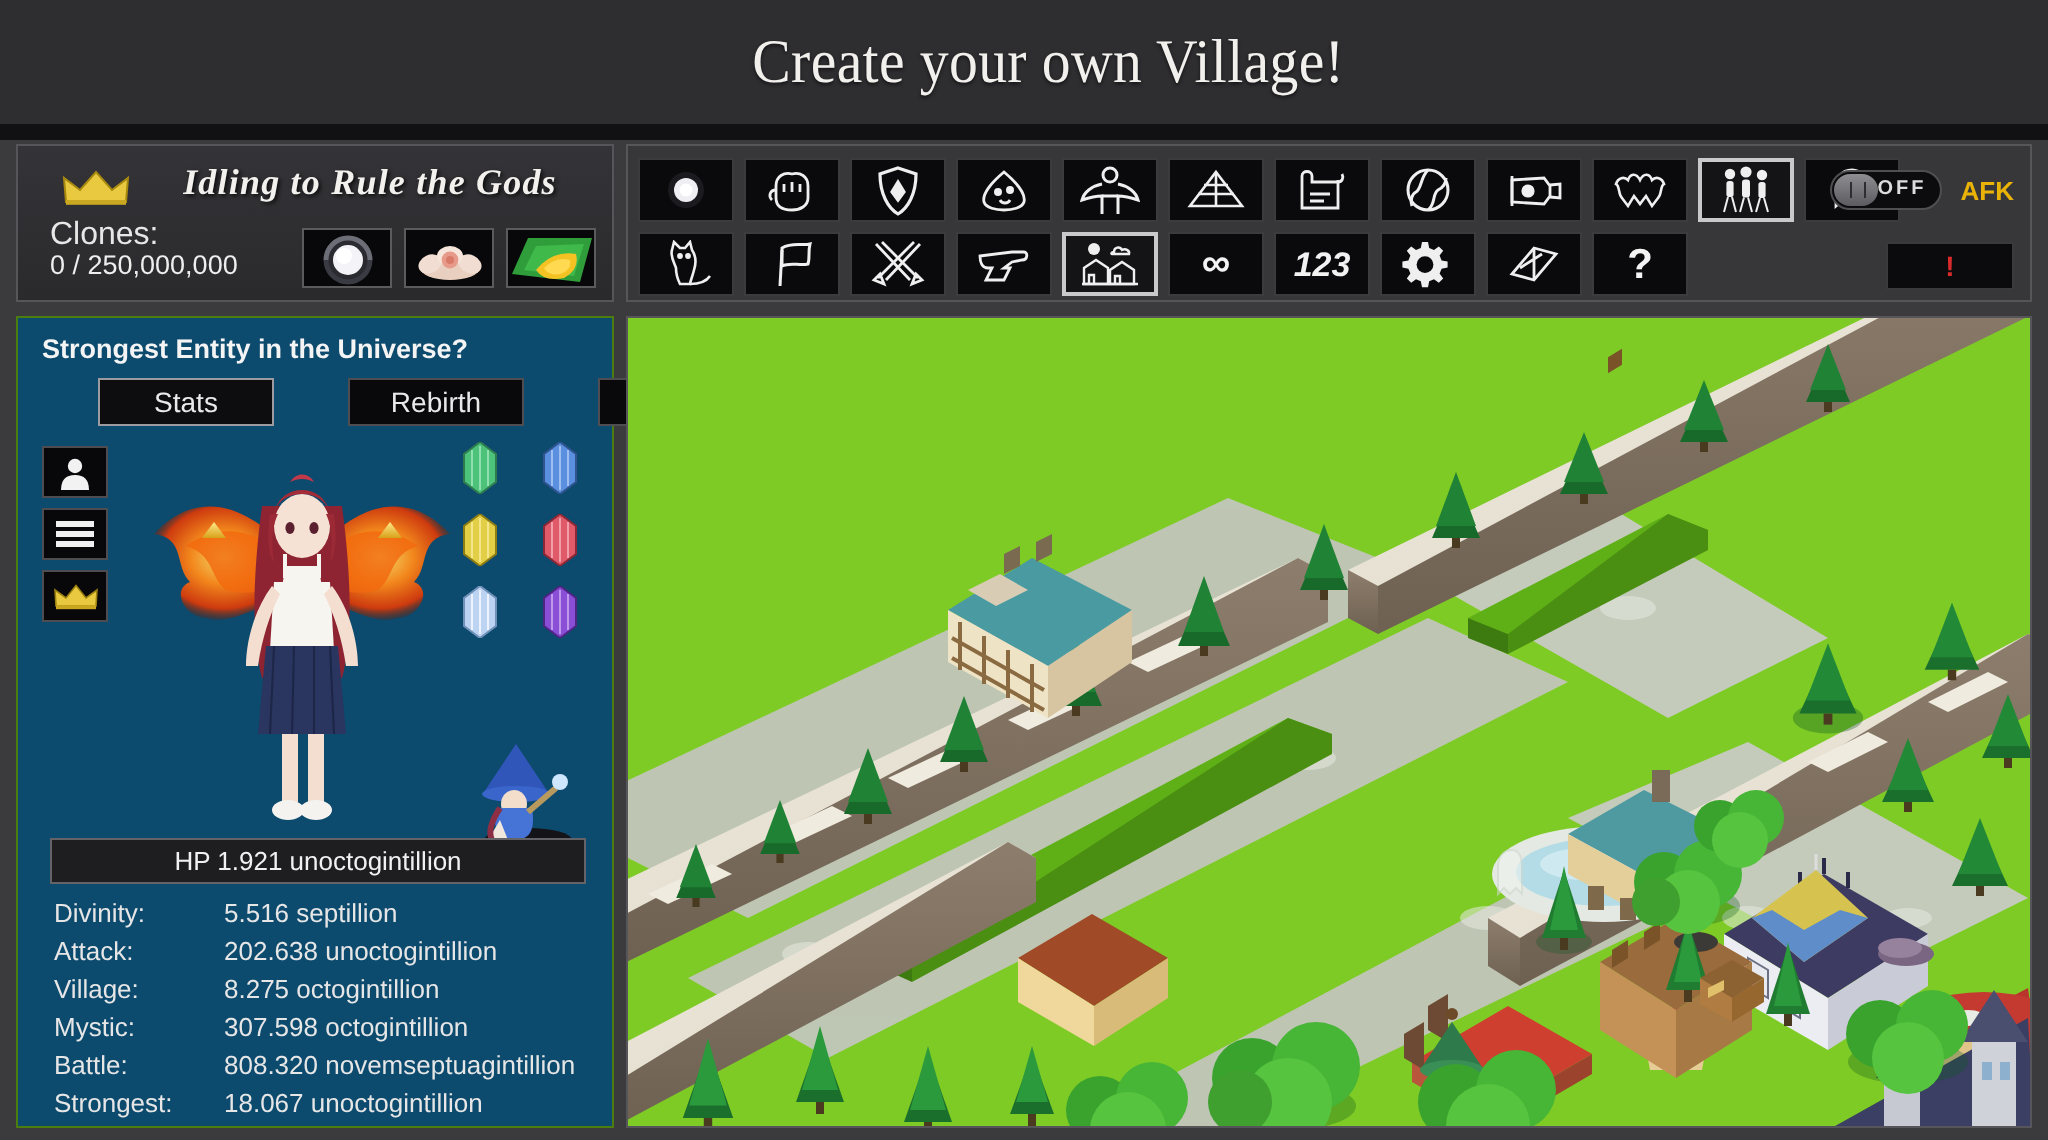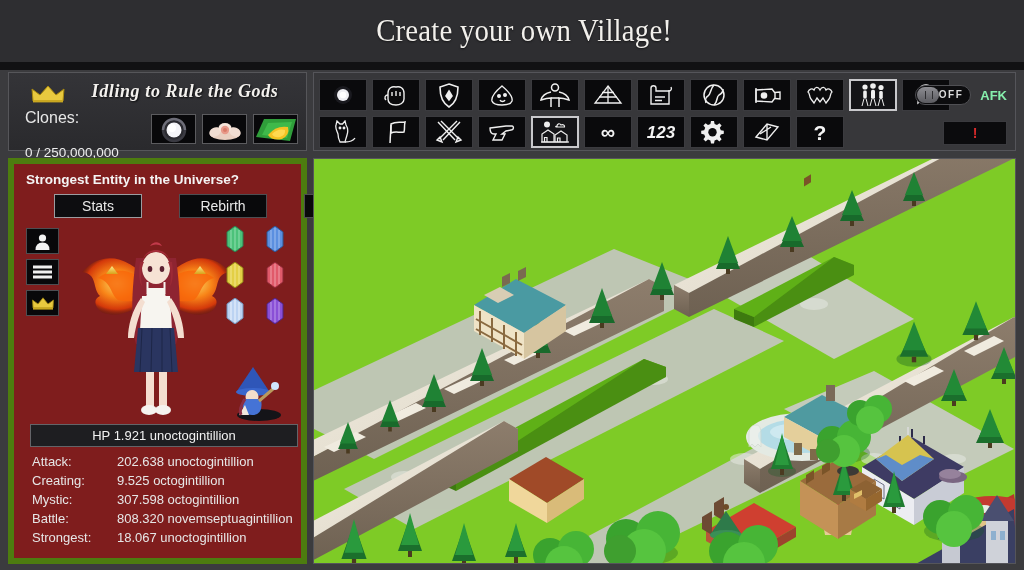--- a/index.html
+++ b/index.html
@@ -47,32 +47,32 @@
     font-size: 18px; color: #f3f1ee; text-align: center;
     letter-spacing: .6px;
     text-shadow: 1px 1px 2px rgba(0,0,0,.8);
   }
   .clones-label {
     position: absolute; left: 16px; top: 36px;
     font-size: 16px; color: #e7e7e7;
   }
   .clones-value {
     position: absolute; left: 16px; top: 52px;
-    font-size: 13.5px; color: #eeeeee; margin-top: 20px;
+    font-size: 13.5px; color: #eeeeee;
   }
   .res-row { position: absolute; right: 8px; top: 41px; display: flex; gap: 6px; }
   .res-btn {
     width: 45px; height: 30px; background: #060608;
     border: 1px solid #5b5b5e; position: relative; overflow: hidden;
     cursor: pointer;
   }
 
   .stats-panel {
     position: relative; margin-top: 7px; width: 299px; height: 406px;
-    background: #7f1d1d; border: 6px solid #4d7c0f; padding-left: 44px;
+    background: #0c4a6e; border: 1px solid #4d7c0f; padding-left: 44px;
   }
   .entity-q {
     position: absolute; left: 12px; top: 8px;
     font-size: 13.5px; font-weight: bold; color: #f4f4f4;
   }
   .tabs { position: absolute; left: 10px; top: 30px; display: flex; gap: 7px; }
   .tab {
     width: 88px; height: 24px; background: #09090b;
     border: 1px solid #4e4e52; color: #e9e9e9; font-size: 14px;
     display: flex; align-items: center; justify-content: center; cursor: pointer; margin-left: 30px;
@@ -138,21 +138,21 @@
     border-radius: 8px; background: linear-gradient(180deg,#8d8d92,#5b5b60);
   }
   .afk-knob::after {
     content: ""; position: absolute; left: 8px; top: 4px; width: 6px; height: 8px;
     border-left: 1px solid #2e2e31; border-right: 1px solid #2e2e31;
   }
   .afk-off {
     position: absolute; right: 7px; top: 3px; font-size: 10px; font-weight: bold;
     color: #dcdcdc; letter-spacing: 1.5px;
   }
-  .afk-label { font-size: 13px; font-weight: bold; color: #86efac; }
+  .afk-label { font-size: 13px; font-weight: bold; color: #eab308; }
   .alert-box {
     position: absolute; right: 8px; top: 48px; width: 64px; height: 24px;
     background: #0b0b0d; border: 1px solid #3a3a3e;
     display: flex; align-items: center; justify-content: center; cursor: pointer;
   }
   .alert-bang { color: #d92b2b; font-size: 14px; font-weight: bold; }
 
   
   .village {
     position: relative; margin-top: 7px; width: 703px; height: 406px;
@@ -340,26 +340,30 @@
         <path d="M26 44 L20 54 L30 54 Z" fill="#f0e8dd"></path>
         <path d="M40 40 L54 28" stroke="#b99a5e" stroke-width="3"></path>
         <circle cx="56" cy="25" r="4" fill="#cfe6ff"></circle>
         <path d="M26 38 C22 44 20 50 22 54" stroke="#8c2f44" stroke-width="3" fill="none"></path>
       </svg>
 
       <div class="hp-bar">HP 1.921 unoctogintillion</div>
 
       <div class="stat-list">
         <div class="stat-row">
+          <span class="stat-key">Divinity:</span>
+          <span class="stat-val">5.516 septillion</span>
+        </div>
+        <div class="stat-row">
           <span class="stat-key">Attack:</span>
           <span class="stat-val">202.638 unoctogintillion</span>
         </div>
         <div class="stat-row">
-          <span class="stat-key">Creating:</span>
-          <span class="stat-val">9.525 octogintillion</span>
+          <span class="stat-key">Village:</span>
+          <span class="stat-val">8.275 octogintillion</span>
         </div>
         <div class="stat-row">
           <span class="stat-key">Mystic:</span>
           <span class="stat-val">307.598 octogintillion</span>
         </div>
         <div class="stat-row">
           <span class="stat-key">Battle:</span>
           <span class="stat-val">808.320 novemseptuagintillion</span>
         </div>
         <div class="stat-row">

